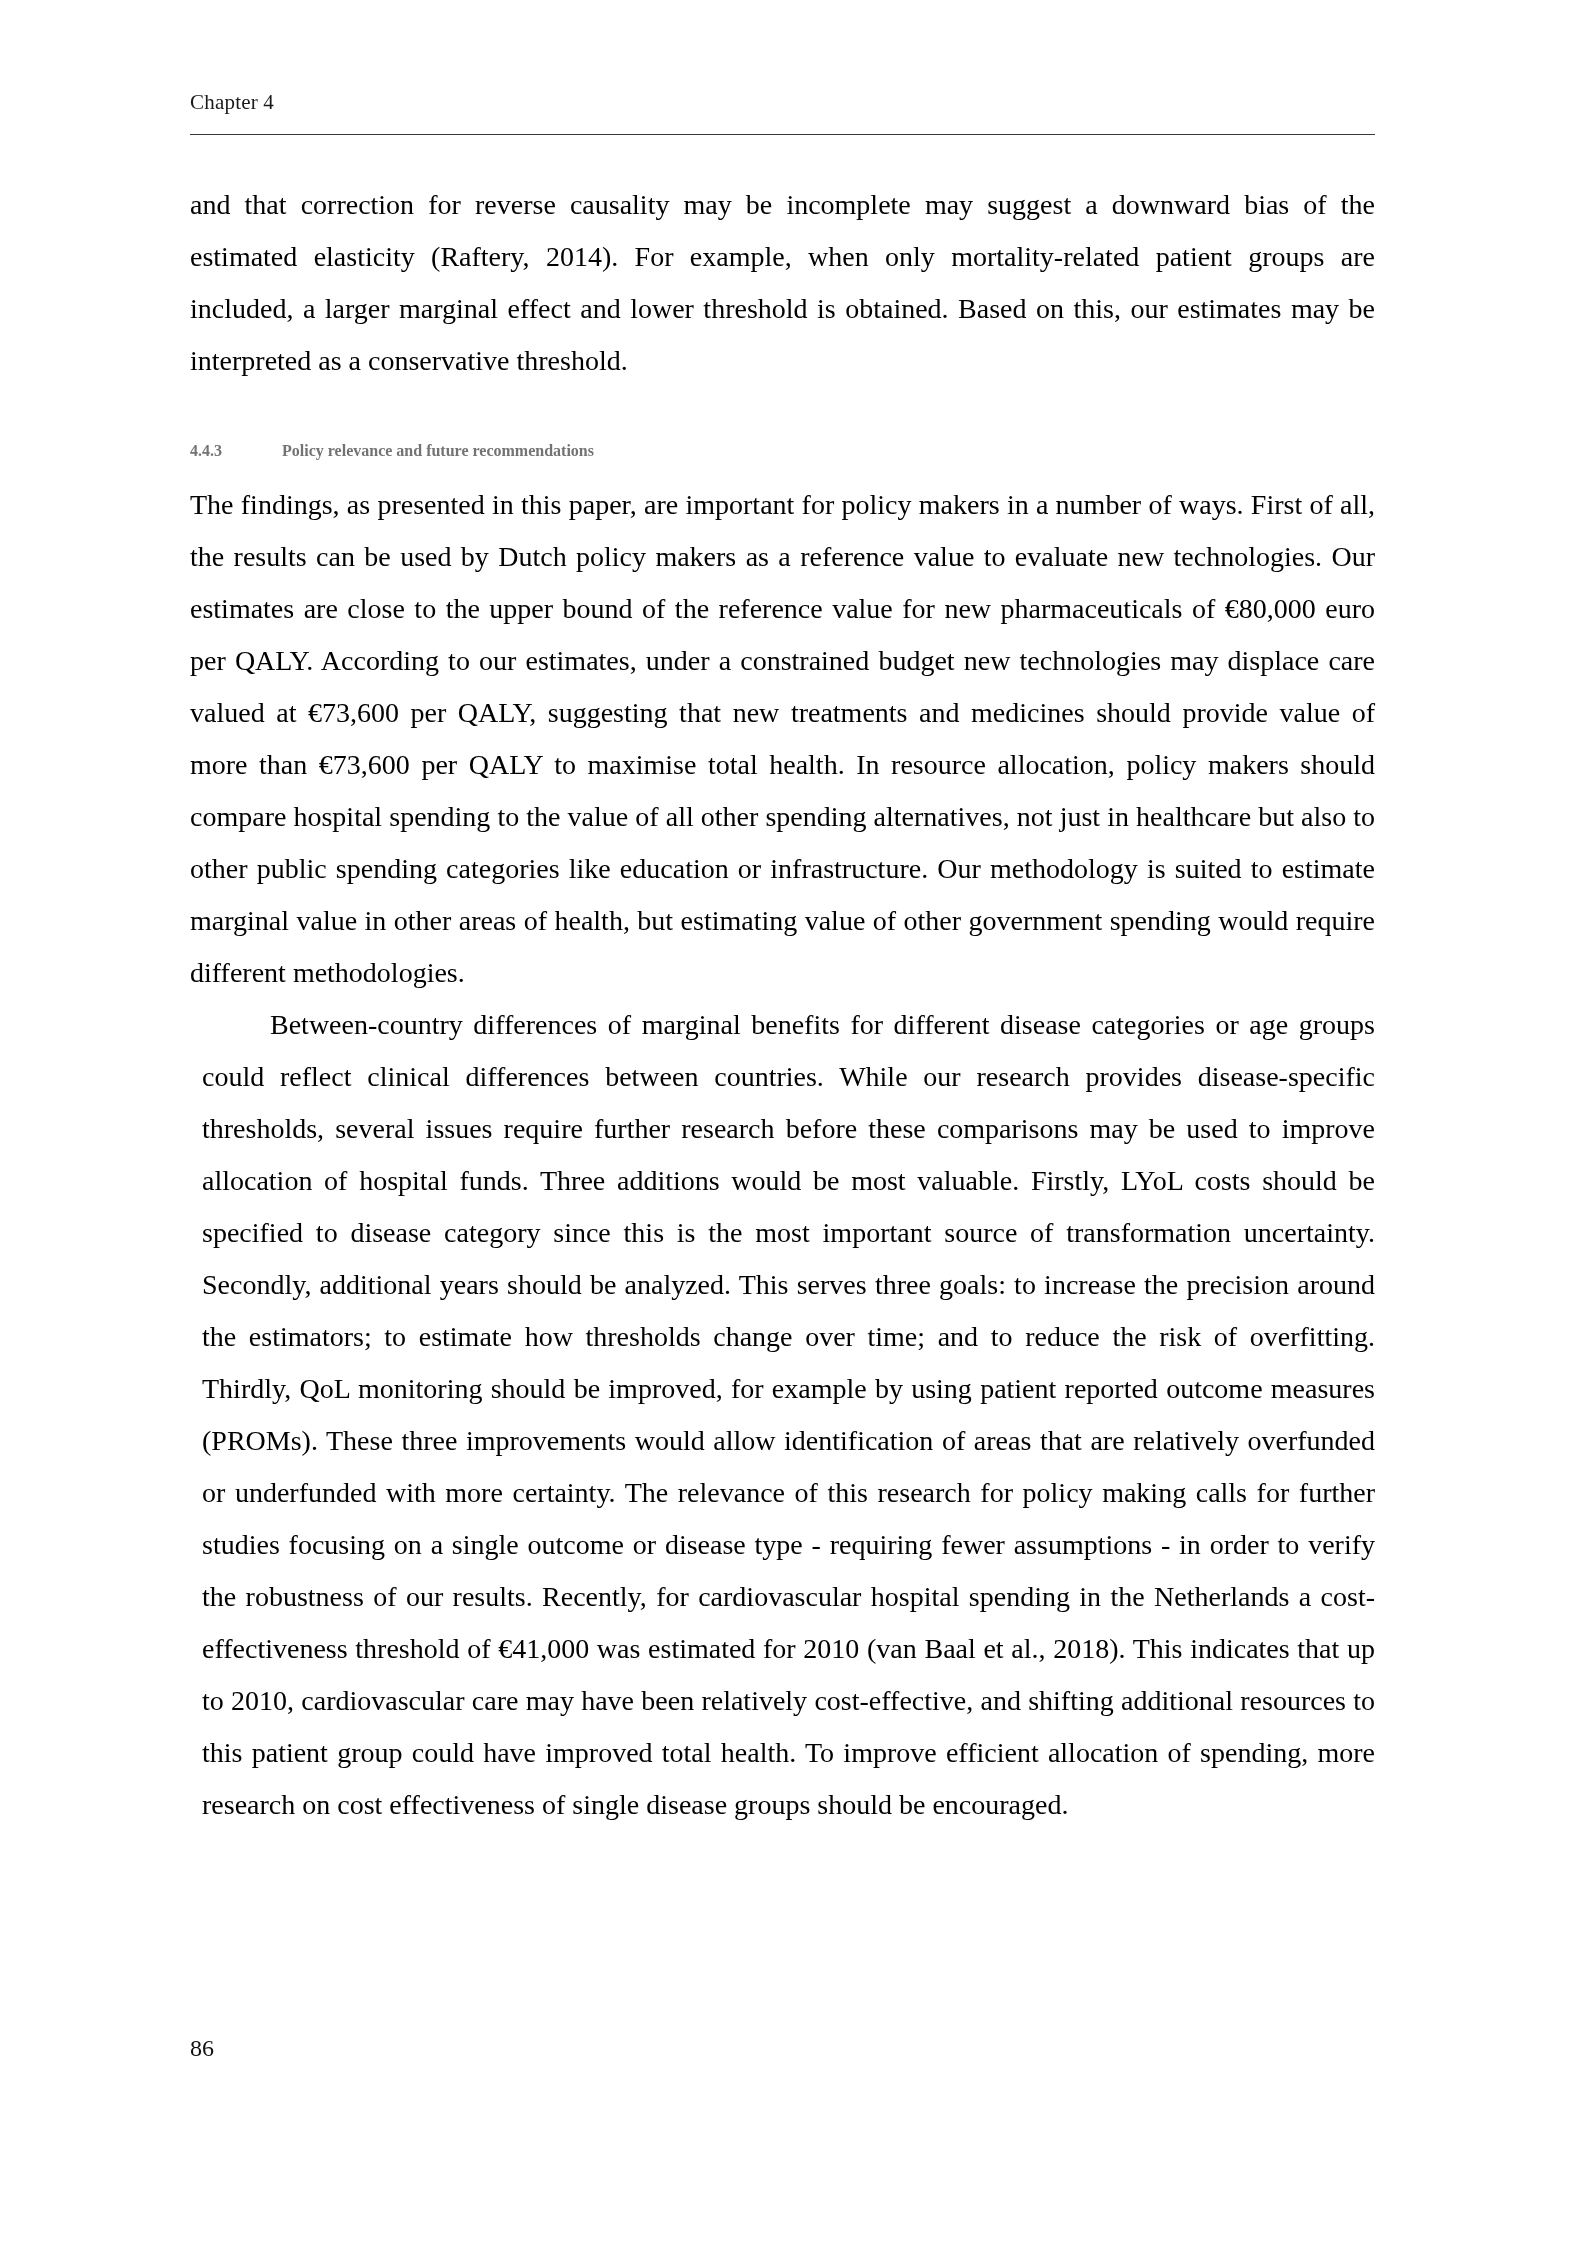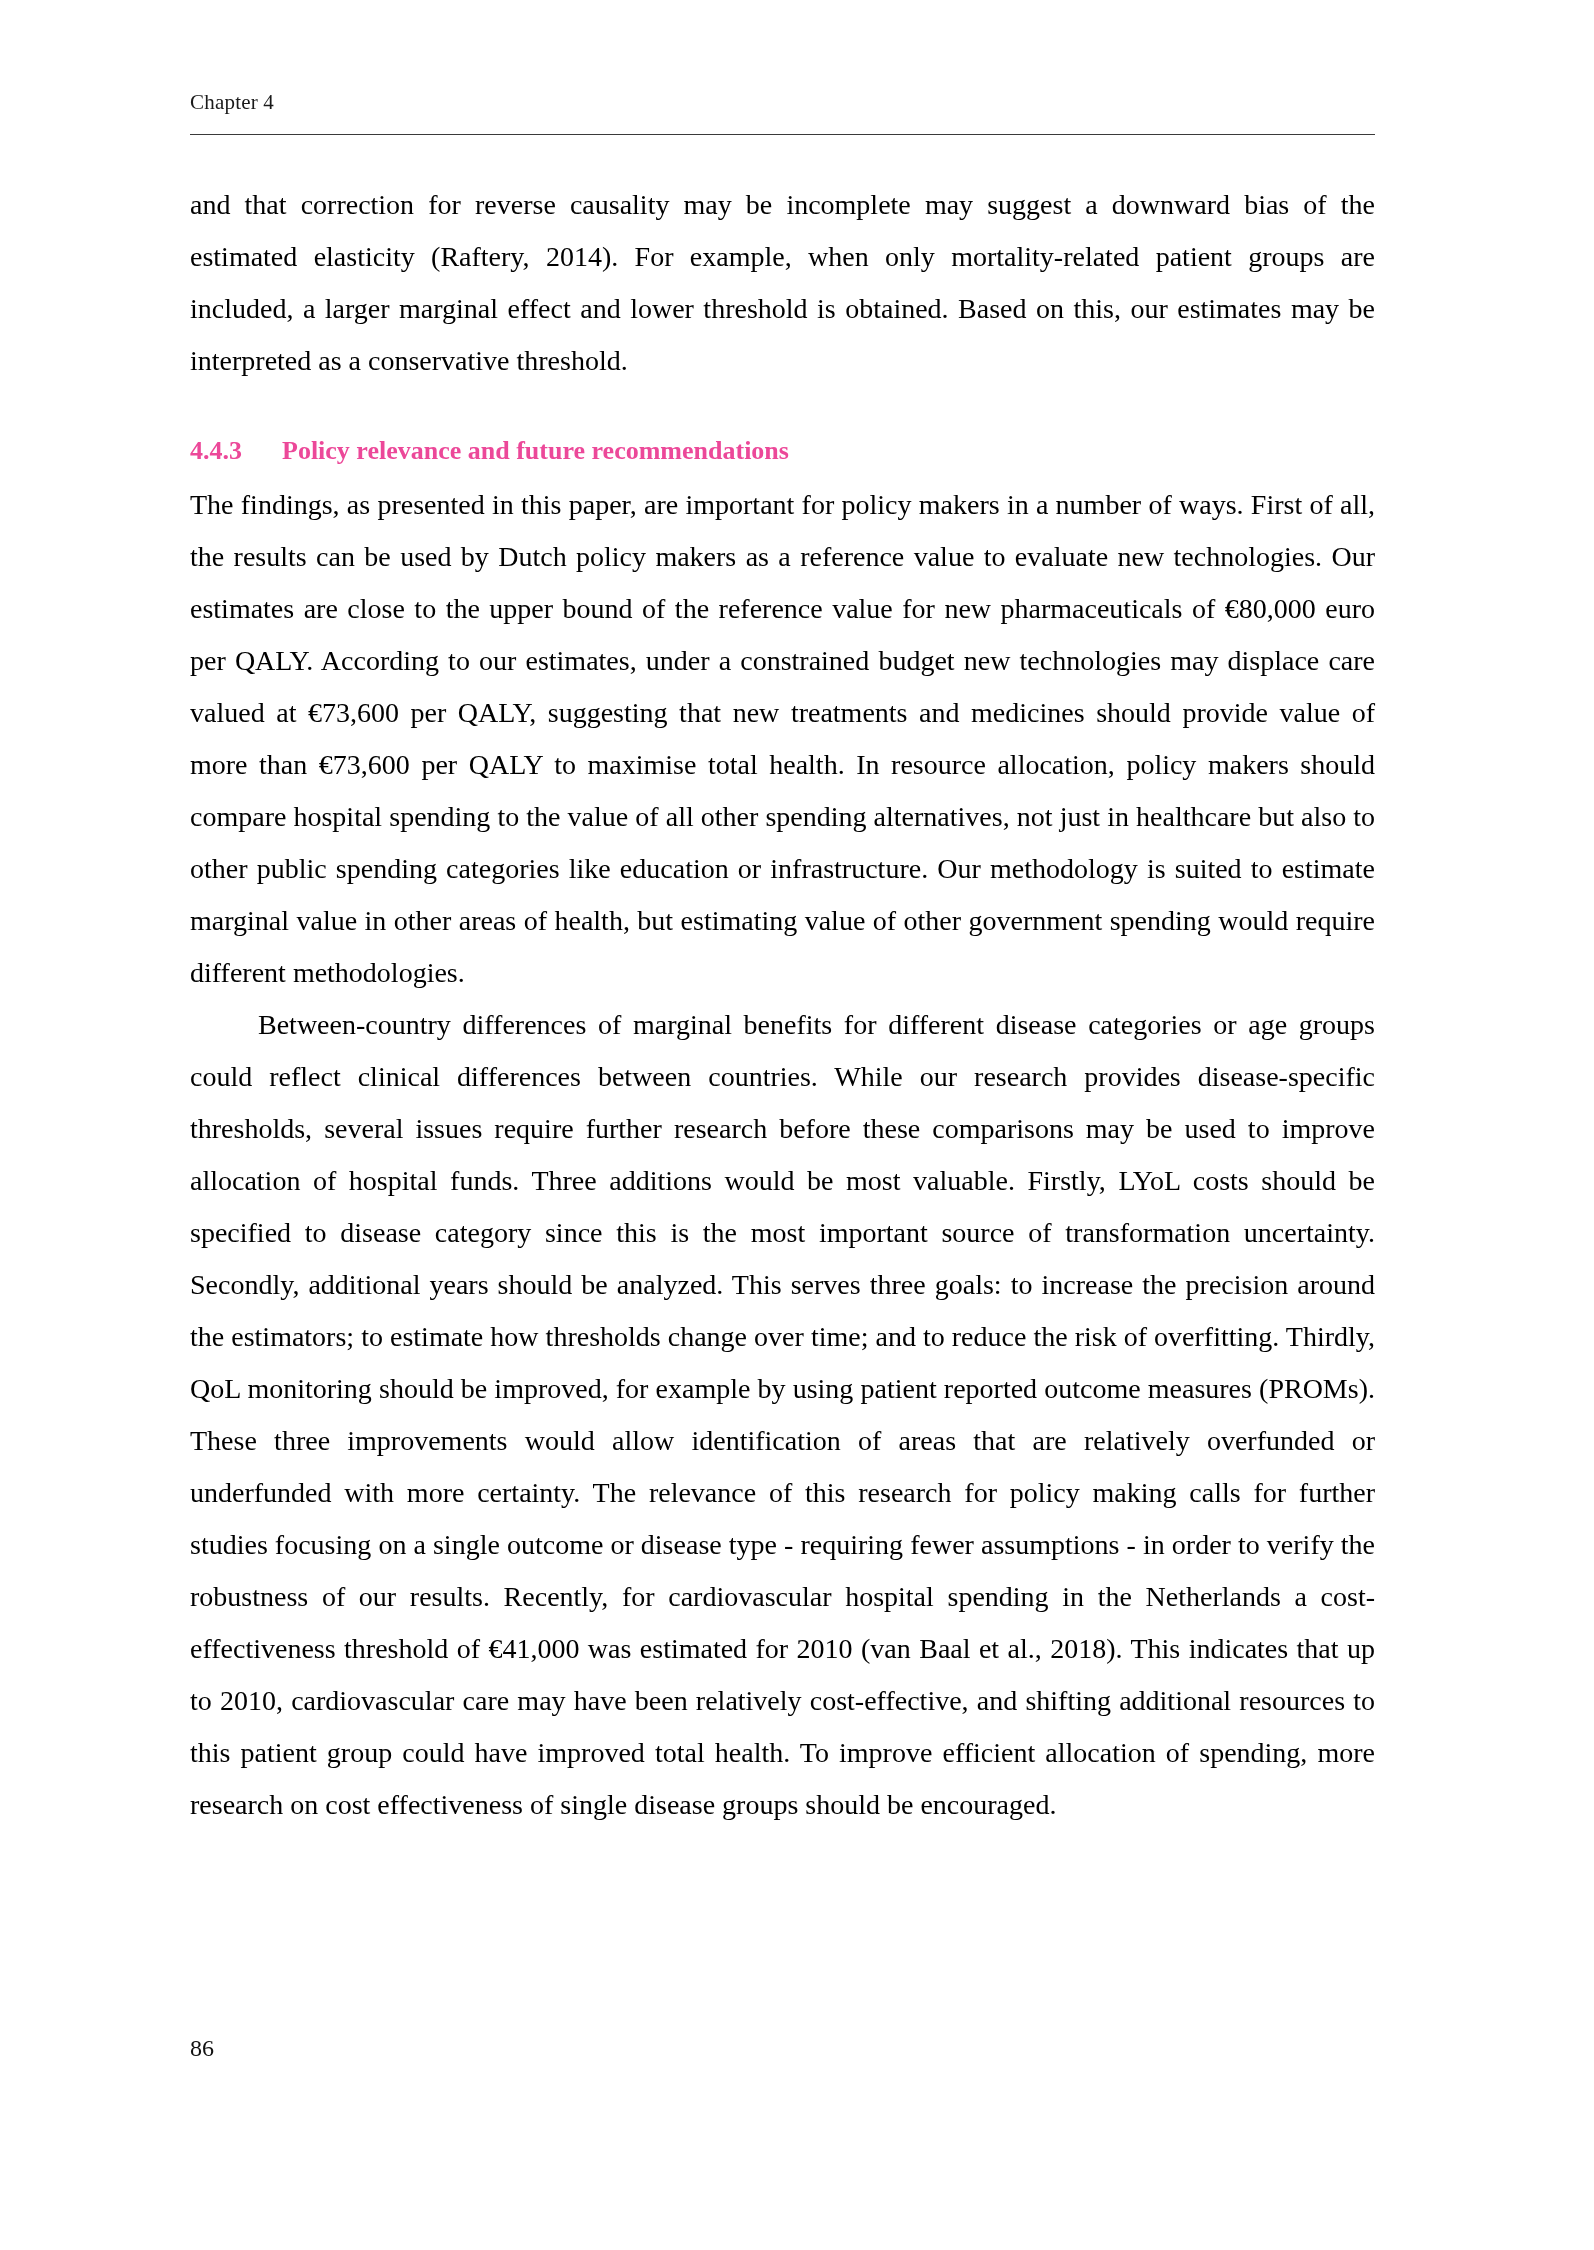--- a/index.html
+++ b/index.html
@@ -42,30 +42,31 @@
     margin: 0;
     font-size: 28px;
     line-height: 52px;
     text-align: justify;
     text-justify: inter-word;
     color: #000000;
     hyphens: none;
   }
   p.para + p.para {
     margin-top: 0;
+    margin-left: 12px;
   }
   .gap {
     height: 38px;
   }
   h3.heading {
     margin: 0 0 2px 0;
-    font-size: 26px;
+    font-size: 16px;
     font-weight: bold;
     line-height: 52px;
-    color: #ec4899;
+    color: #737373;
   }
   h3.heading .num {
     display: inline-block;
     width: 92px;
   }
   .indent {
     text-indent: 68px;
   }
   .page-number {
     position: absolute;

